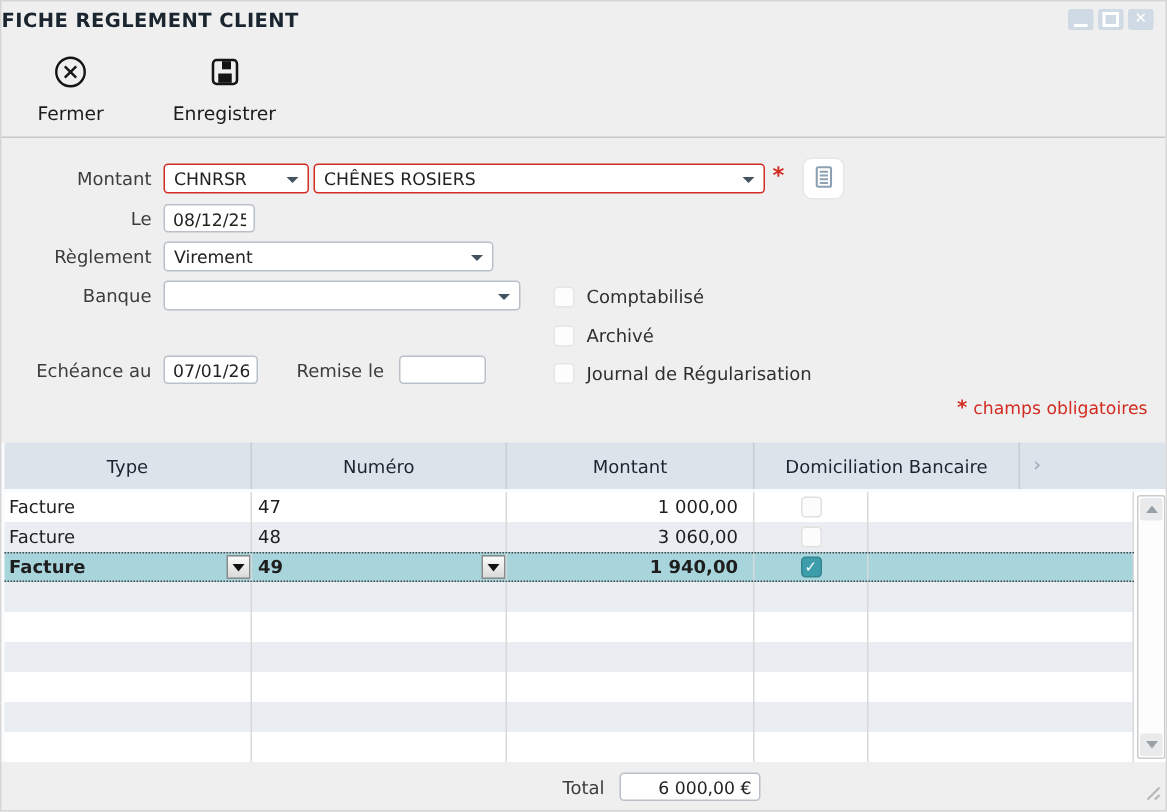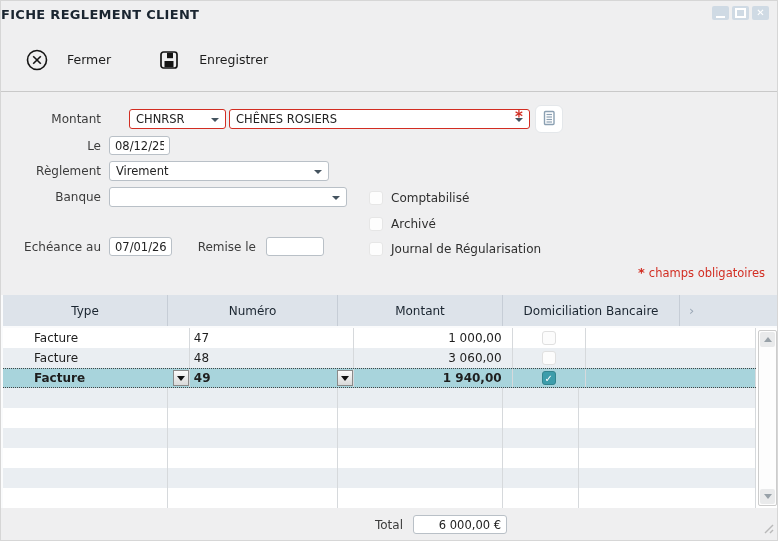--- a/index.html
+++ b/index.html
@@ -13,35 +13,35 @@
   .win-controls{position:absolute;top:5px;right:8px;display:flex;gap:3px;}
   .win-btn{width:17px;height:14px;background:#cfdae4;border-radius:2px;display:flex;
            align-items:center;justify-content:center;cursor:pointer;}
   .glyph-min{width:9px;height:2px;background:#fff;margin-top:7px;}
   .glyph-max{width:7px;height:6px;border:2px solid #fff;}
   .glyph-close{color:#fff;font-size:10px;font-weight:bold;line-height:1;}
 
   
   .toolbar{position:absolute;top:27px;left:0;right:0;height:64px;border-bottom:1px solid #c9c9c9;
            display:flex;align-items:center;padding-left:14px;gap:26px;box-sizing:border-box;}
-  .tool-btn{display:flex;align-items:center;gap:18px;padding:4px 10px;
+  .tool-btn{display:flex;flex-direction:column;align-items:center;gap:8px;padding:4px 10px;
             color:#1c1c1c;cursor:pointer;background:transparent;border:none;
             font-family:inherit;font-size:12.5px;}
   .tool-btn svg{display:block;}
 
   
   .form{position:absolute;top:92px;left:0;right:0;height:202px;}
   .flabel{position:absolute;left:0;width:100px;text-align:right;line-height:20px;color:#3c3c3c;}
   .combo{position:absolute;height:20px;background:#fff;border:1px solid #b9c0c7;border-radius:3px;
          box-sizing:border-box;display:flex;align-items:center;padding:0 18px 0 6px;
          font-size:11.5px;color:#222;cursor:pointer;}
   .combo .arr{position:absolute;right:6px;top:8px;width:0;height:0;
               border-left:4px solid transparent;border-right:4px solid transparent;
               border-top:4px solid #44535f;}
-  .combo.req{border-color:#d22d22;margin-left:20px;}
+  .combo.req{border-color:#d22d22;}
   .txt{position:absolute;height:19px;border:1px solid #b9c0c7;border-radius:3px;background:#fff;
        font-family:inherit;font-size:11.5px;color:#222;padding:0 5px;box-sizing:border-box;}
   .req-star{position:absolute;color:#d22d22;font-weight:bold;font-size:15px;}
   .doc-btn{position:absolute;left:534px;top:12px;width:26px;height:26px;background:#fff;
            border:1px solid #e4e7ea;border-radius:6px;display:flex;align-items:center;
            justify-content:center;cursor:pointer;}
   .cb{position:absolute;left:368px;width:14px;height:14px;background:#fdfdfd;border:1px solid #e6e6e6;
       border-radius:3px;box-sizing:border-box;cursor:pointer;}
   .cb-label{position:absolute;left:390px;line-height:15px;color:#2f2f2f;}
   .req-note{position:absolute;right:12px;top:172px;color:#d22d22;font-size:11.5px;}
@@ -56,21 +56,21 @@
   .th:last-child{border-right:none;}
   .w-type{width:165px;} .w-num{width:170px;} .w-mont{width:165px;}
   .w-acc{width:76px;} .w-dom{width:177px;} .w-sb{width:23px;}
   .th.w-sb{color:#9aa7b5;font-size:13px;font-weight:normal;}
   .tbody{position:relative;height:180px;background:#fff;border-left:2px solid #fafbfc;box-sizing:border-box;}
   .trow{display:flex;height:20px;width:753px;box-sizing:border-box;cursor:default;}
   .trow.alt{background:#eaeef2;}
   .trow.sel{background:#a8d4dc;border-top:1px dotted #444;border-bottom:1px dotted #444;font-weight:bold;}
   .c{display:flex;align-items:center;border-right:1px solid #d6d9dc;box-sizing:border-box;
      font-size:12px;color:#1e1e1e;overflow:hidden;}
-  .c.c-type{padding-left:3px;margin-left:28px;}
+  .c.c-type{padding-left:3px;}
   .c.c-num{padding-left:4px;}
   .c.c-mont{justify-content:flex-end;padding-right:10px;}
   .c.c-acc{justify-content:center;}
   .tcb{width:14px;height:14px;border-radius:3px;background:#fcfcfc;border:1px solid #e0e0e0;
        box-sizing:border-box;display:flex;align-items:center;justify-content:center;cursor:pointer;}
   .tcb.checked{background:#3d9dab;border-color:#33858f;color:#fff;font-size:10px;font-weight:bold;}
   .cell-ddbtn{margin-left:auto;width:16px;height:16px;background:linear-gradient(#fbfbfb,#d9d9d9);
               border:1px solid #8a8a8a;box-sizing:border-box;display:flex;align-items:center;
               justify-content:center;cursor:pointer;}
   .cell-ddbtn .arr{width:0;height:0;border-left:4px solid transparent;border-right:4px solid transparent;

